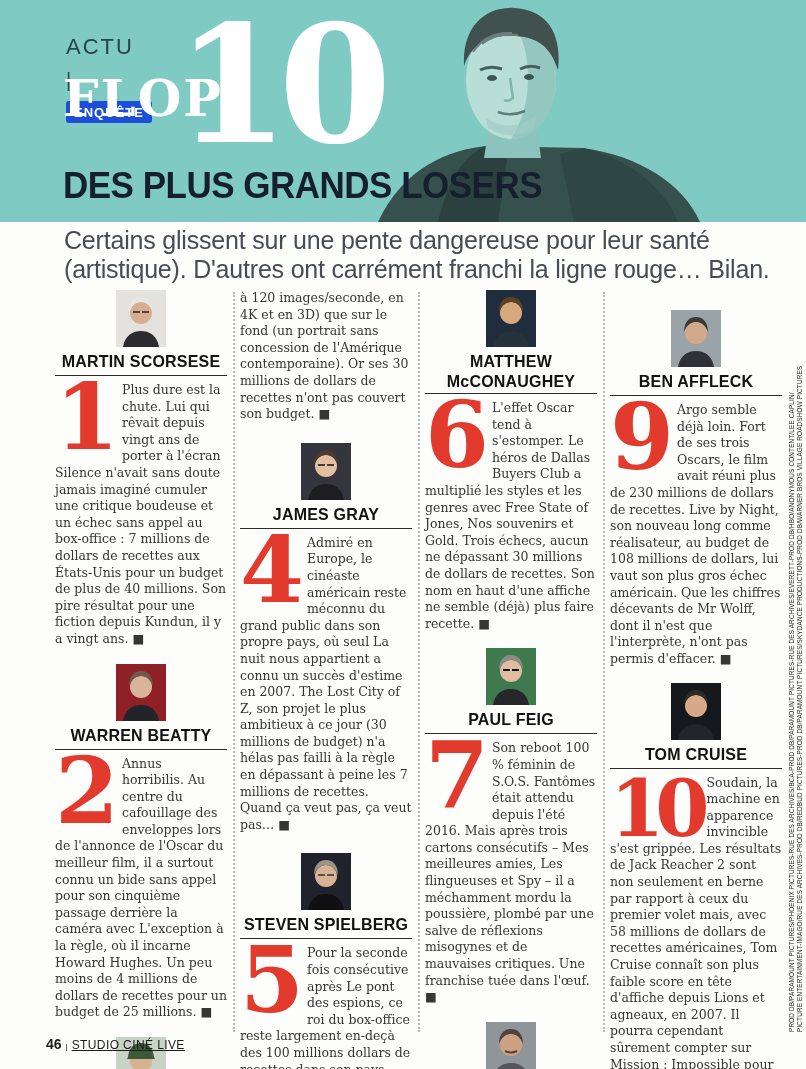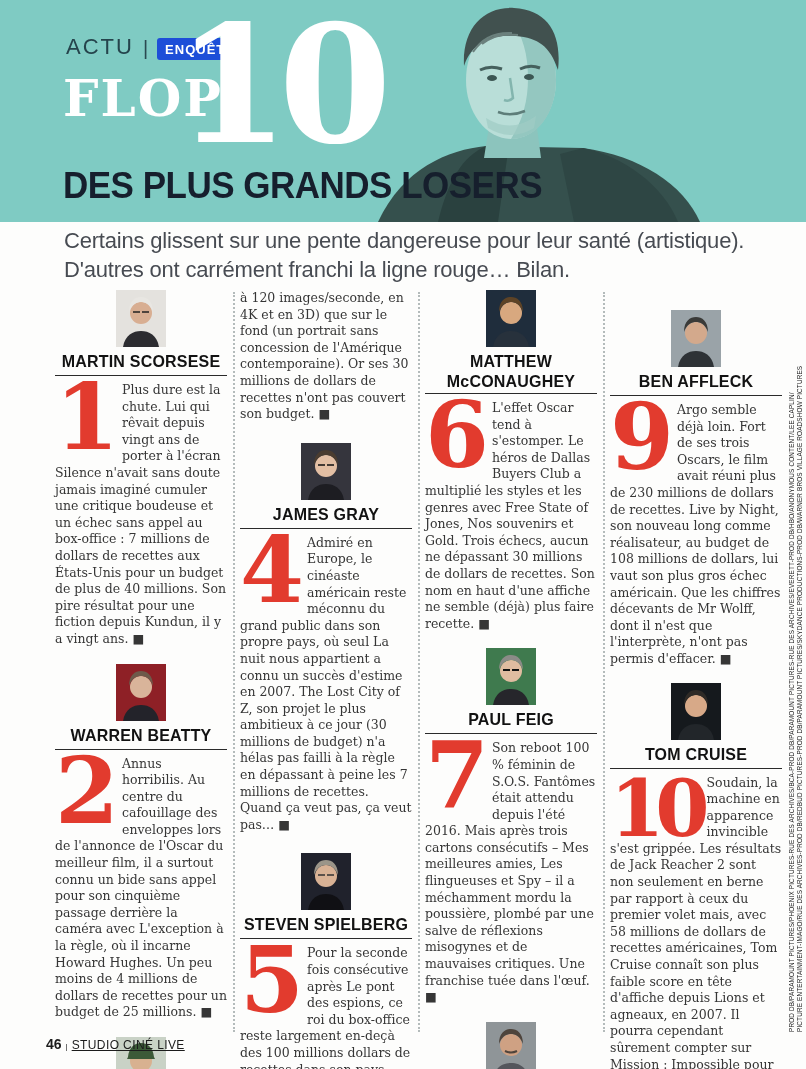--- a/index.html
+++ b/index.html
@@ -6,42 +6,42 @@
   html,body { background:#e9e9e9; }
   .page {
     position:relative; width:806px; height:1069px; margin:0 auto;
     background:#fdfdfc; overflow:hidden;
     font-family:"Liberation Sans", sans-serif;
   }
 
   
   .hero { position:absolute; left:0; top:0; width:806px; height:222px; background:#7fcbc3; overflow:hidden; }
   .hero-portrait { position:absolute; left:378px; top:0; width:360px; height:222px; }
-  .kicker { position:absolute; left:66px; top:34px; display:flex; align-items:flex-end; gap:9px; }
+  .kicker { position:absolute; left:66px; top:34px; display:flex; align-items:flex-start; gap:9px;flex-direction:column; }
   .kicker-actu { font-size:22px; font-weight:400; letter-spacing:2px; color:#25444c; }
   .kicker-sep { font-size:20px; color:#2a4950; font-weight:300; }
   .kicker-badge { background:#1d4ed8; color:#fff; font-size:13px; font-weight:700; letter-spacing:1px; padding:4px 8px 3px; border-radius:3px; }
   .title-flop {
     position:absolute; left:63px; top:74px; color:#fff;
     font-family:"DejaVu Serif", serif; font-weight:700; font-size:50px; letter-spacing:2px; line-height:1; z-index:2;
   }
   .title-ten {
     position:absolute; left:176px; top:4px; color:#fff;
     font-family:"DejaVu Serif", serif; font-weight:700; font-size:162px; letter-spacing:-10px; line-height:1; z-index:3;
   }
   .subtitle {
     position:absolute; left:63px; top:164px; color:#161f2d; z-index:4;
     font-size:35px; font-weight:700; letter-spacing:-0.5px;
     transform:scaleY(1.06); transform-origin:left top;
   }
 
   
   .intro {
     position:absolute; left:64px; top:226px; width:710px;
-    font-size:22px; line-height:29px; color:#474b52; font-weight:400; letter-spacing:-0.2px;
+    font-size:25px; line-height:29px; color:#474b52; font-weight:400; letter-spacing:-0.2px;
   }
 
   
   .columns { position:absolute; left:55px; top:290px; width:722px; height:744px; display:flex; }
   .col { width:172px; flex:0 0 172px; }
   .vdiv { flex:0 0 0px; border-left:2px dotted #b4bbbb; margin:2px 5px 0 6px; height:740px; }
 
   .block { margin-bottom:15px; }
   .photo { width:50px; height:57px; margin:0 auto 5px; display:block; overflow:hidden; }
   .photo svg { display:block; width:50px; height:57px; }

